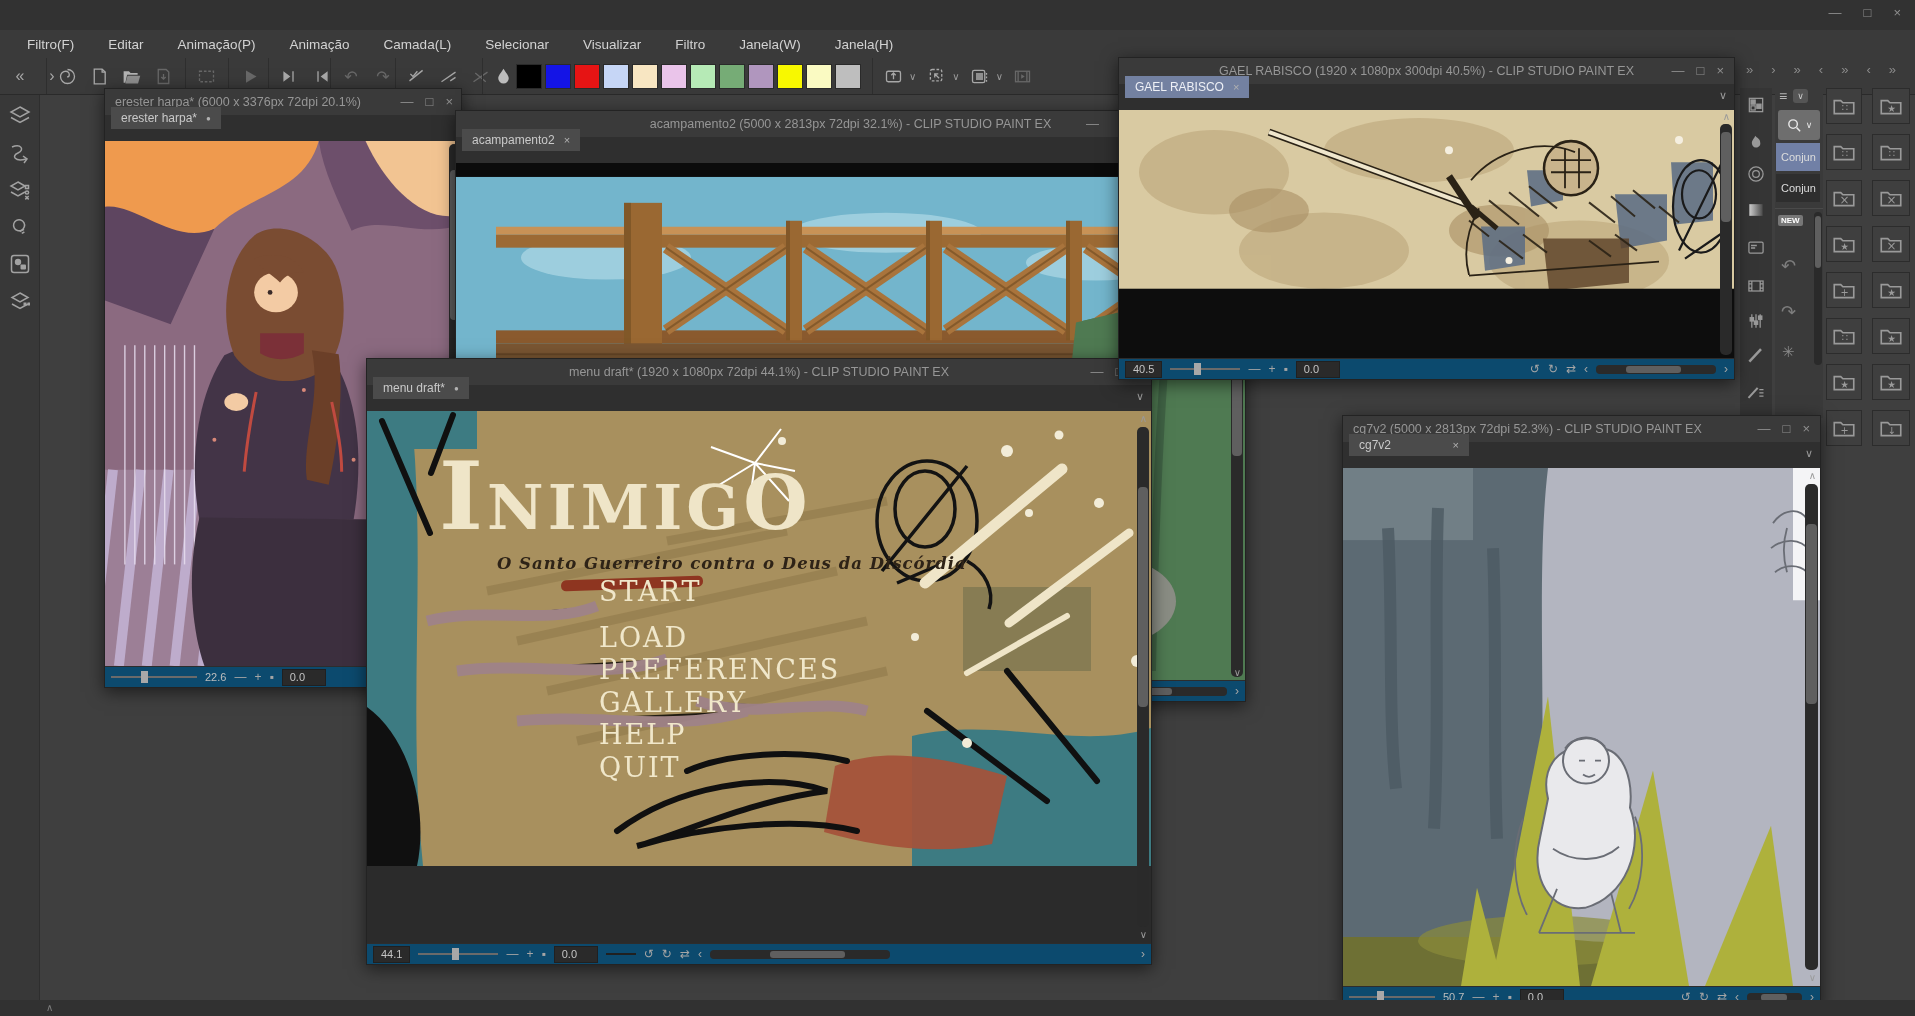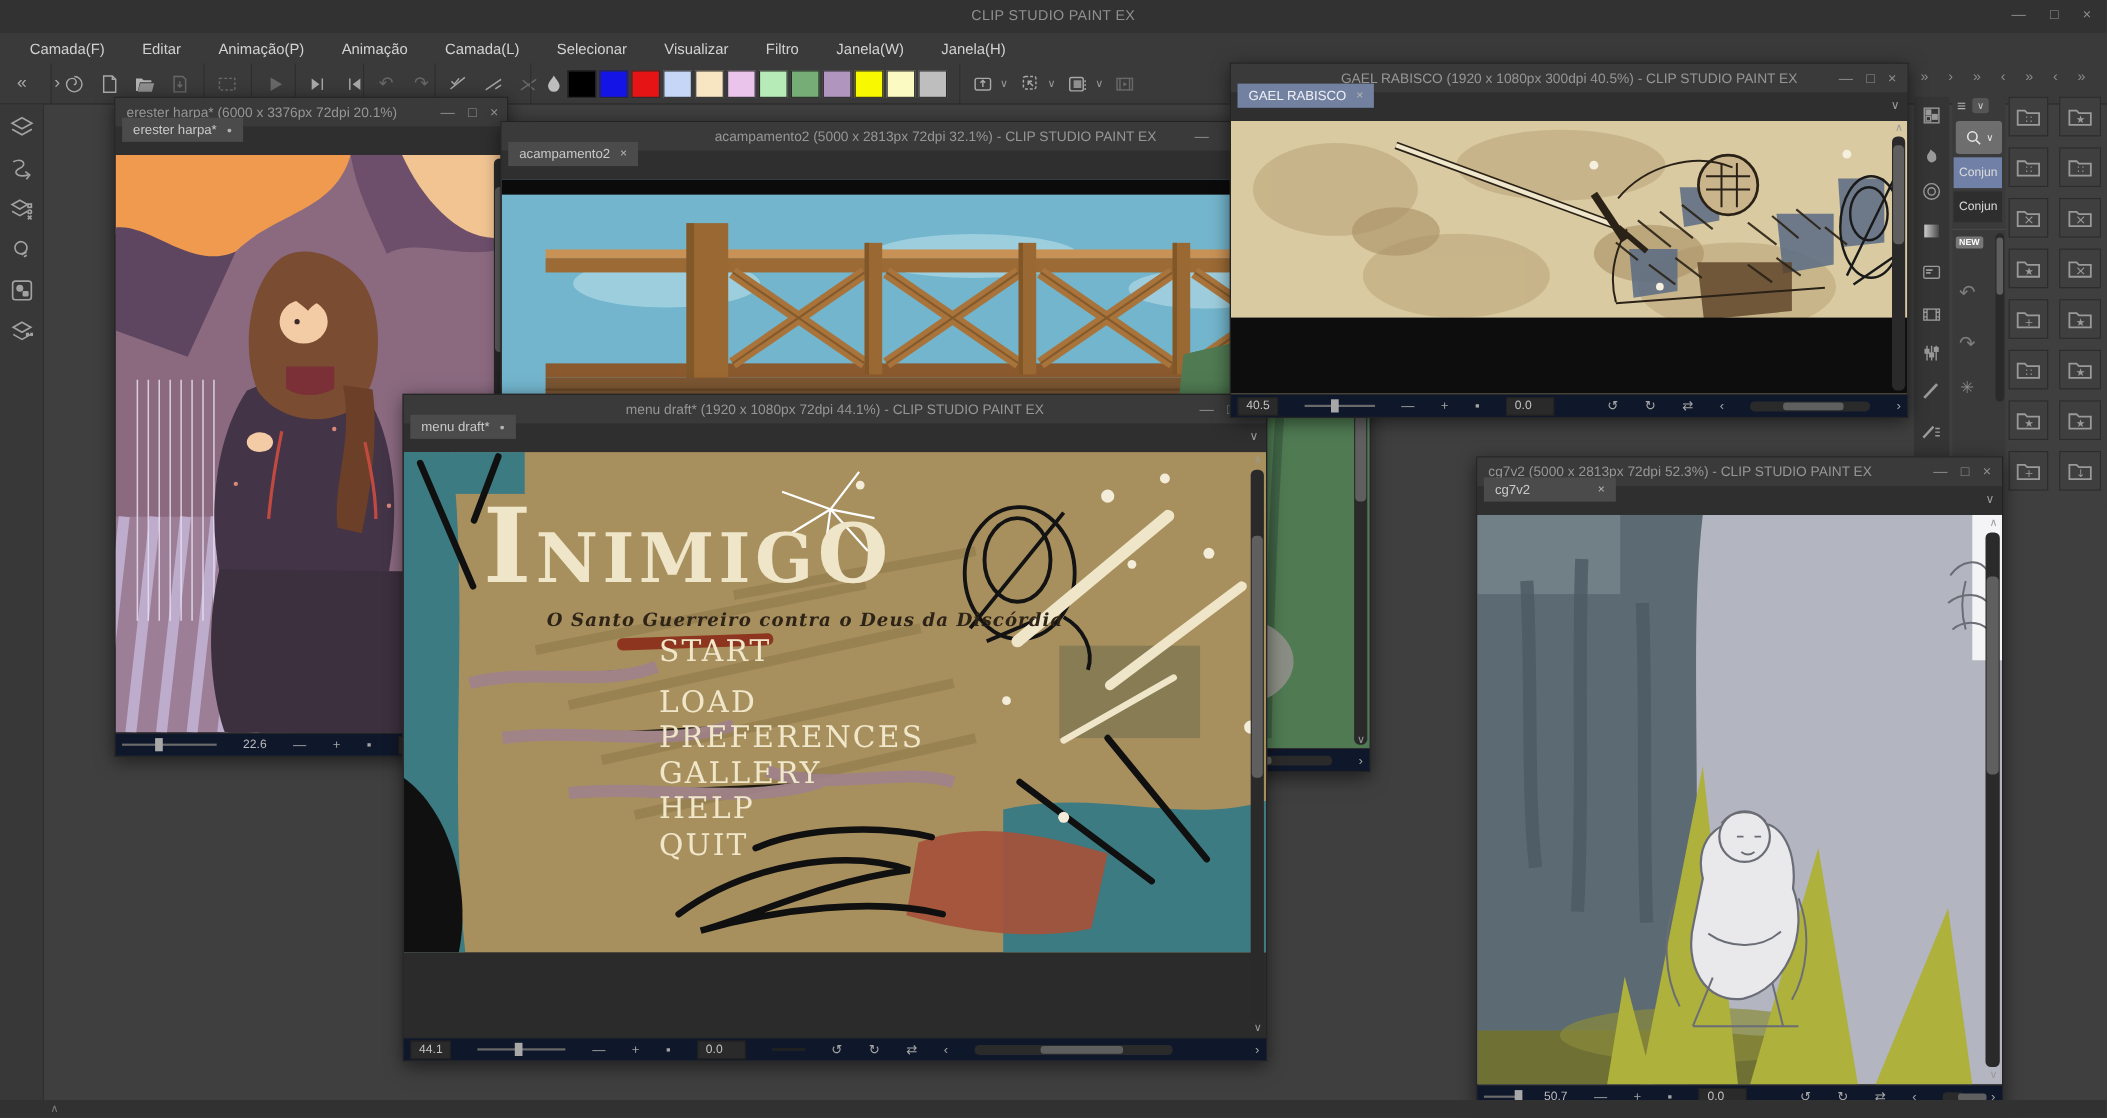--- a/index.html
+++ b/index.html
@@ -44,43 +44,42 @@
   .tab{height:22px;margin:0 0 12px 6px;padding:0 10px;background:#4b4b4b;color:#c9c9c9;font-size:12px;display:inline-flex;align-items:center;gap:9px;cursor:pointer;white-space:nowrap}
   .tab .x{color:#b2b2b2;font-size:11px}
   .tab .dot{color:#b2b2b2;font-size:8px}
   .tab.blue{background:#7381a1;color:#eef0f6}
   .tabchev{position:absolute;right:7px;top:5px;color:#9a9a9a;font-size:11px;cursor:pointer}
   .wcanvas{flex:1;position:relative;background:#2b2b2b;overflow:hidden}
   .wcanvas>svg.art{position:absolute;left:0;top:0;width:100%;height:100%}
   .vscroll{position:absolute;right:2px;top:3px;bottom:3px;width:10px;background:#2a2a2a;border-radius:5px}
   .vthumb{position:absolute;left:1px;width:8px;background:#5f5f5f;border-radius:4px}
   .scrbtn{position:absolute;color:#9a9a9a;font-size:10px;cursor:pointer;line-height:10px}
-  .wstatus{height:21px;background:#0f172a;border-top:1px solid #2d2d2d;display:flex;align-items:center;gap:24px;padding:0 6px;color:#bdbdbd;font-size:11px}
+  .wstatus{height:21px;background:#0c4a6e;border-top:1px solid #2d2d2d;display:flex;align-items:center;gap:8px;padding:0 6px;color:#bdbdbd;font-size:11px}
   .sbox{background:#2a2a2a;border:1px solid #202020;padding:0 7px;line-height:15px;font-size:11px;color:#c4c4c4}
   .sbtn{color:#a5a5a5;font-size:12px;cursor:pointer;line-height:14px}
   .slider{height:2px;background:#6a6a6a;position:relative;cursor:pointer}
   .sthumb{position:absolute;top:-5px;width:7px;height:12px;background:#a8a8a8}
   .hscroll{height:9px;background:#2a2a2a;border-radius:4px;position:relative;cursor:pointer}
   .hthumb{position:absolute;top:1px;height:7px;background:#5f5f5f;border-radius:3px}
   .spacer{flex:1}
 </style>
 </head>
 <body>
 
 <div id="titlebar">
-  <div class="t">CLIP STUDIO PAINT EX</div>
   <div class="winctl" style="right:14px">
     <span>—</span>
     <span>□</span>
     <span>×</span>
   </div>
 </div>
 
 <div id="menubar">
-  <span class="mi">Camada(F)</span>
+  <span class="mi">Filtro(F)</span>
   <span class="mi">Editar</span>
   <span class="mi">Animação(P)</span>
   <span class="mi">Animação</span>
   <span class="mi">Camada(L)</span>
   <span class="mi">Selecionar</span>
   <span class="mi">Visualizar</span>
   <span class="mi">Filtro</span>
   <span class="mi">Janela(W)</span>
   <span class="mi">Janela(H)</span>
 </div>

